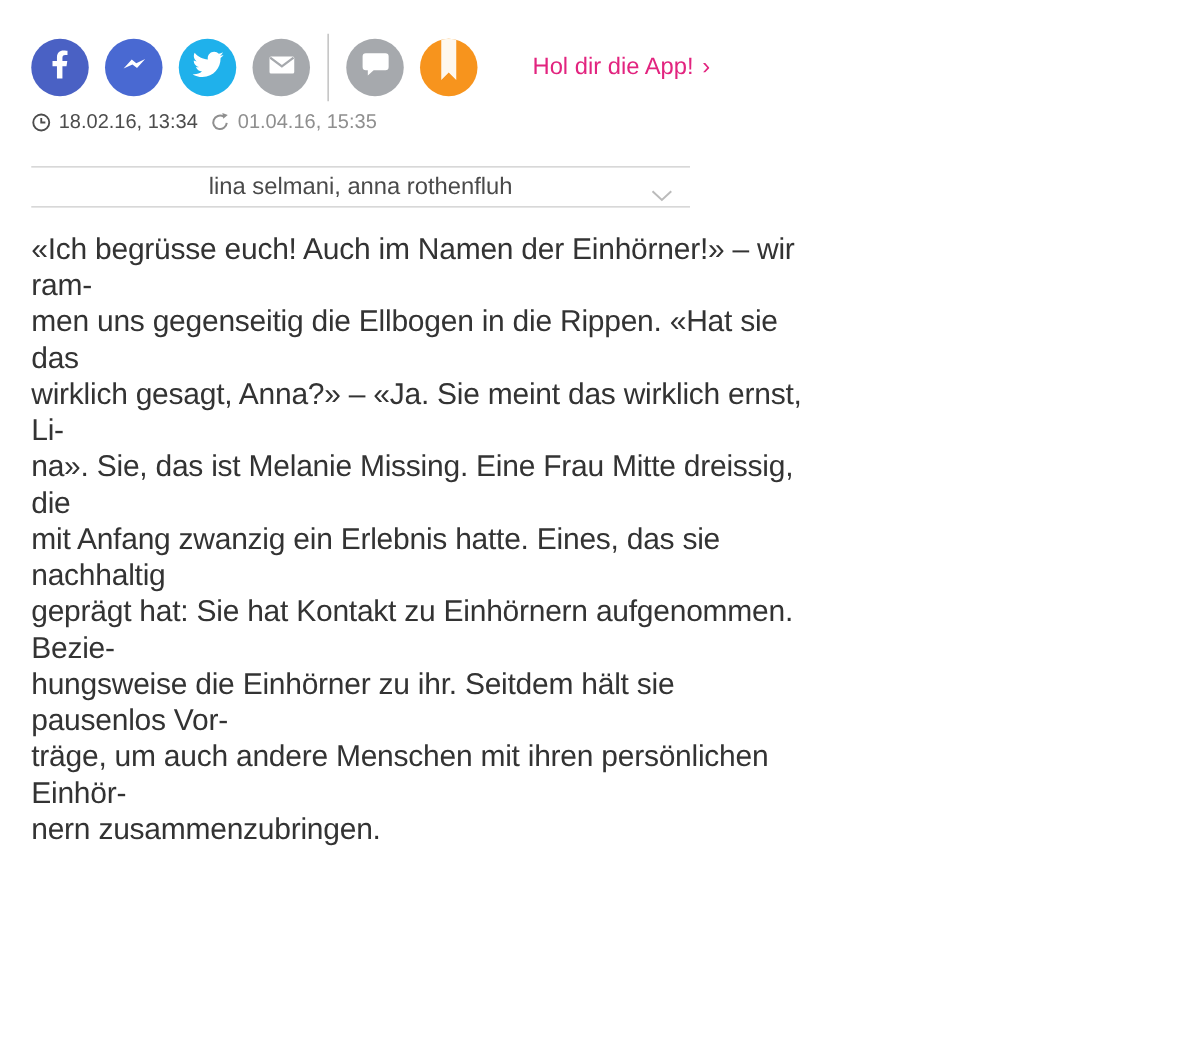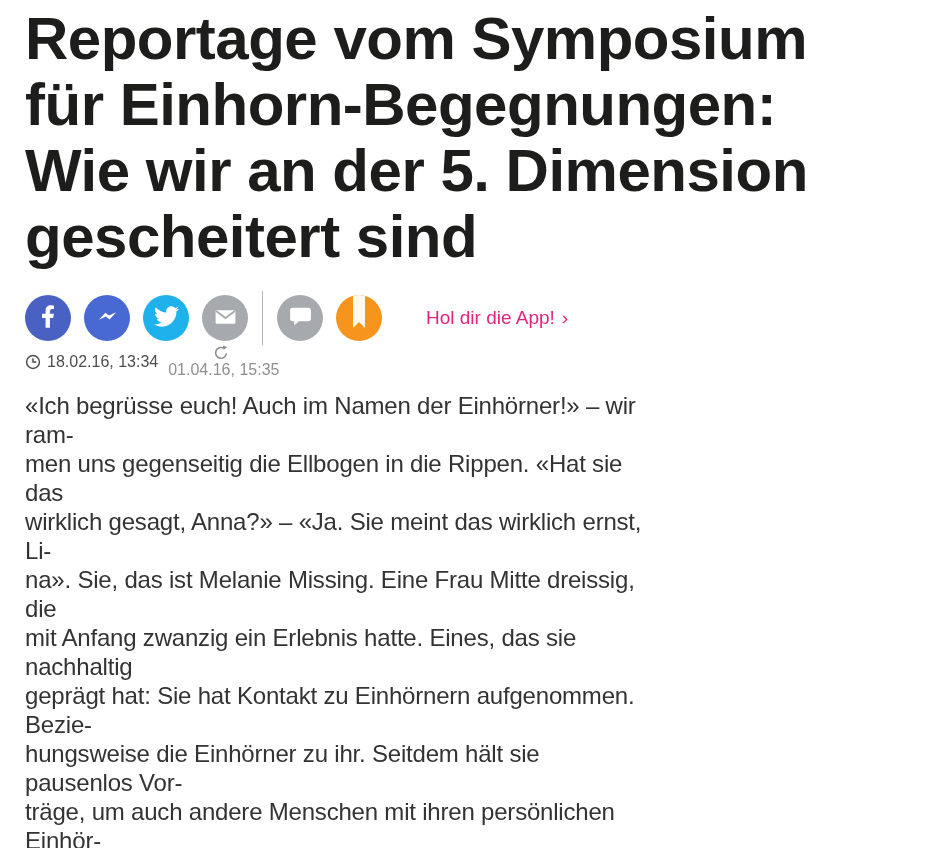--- a/index.html
+++ b/index.html
@@ -77,21 +77,21 @@
   .meta-row {
     margin-top: 7px;
     display: flex;
     align-items: center;
     font-size: 16px;
     color: #4d4d4d;
     height: 20px;
   }
   .meta-item { display: flex; align-items: center; }
   .meta-item svg { margin-right: 6px; }
-  .meta-updated { color: #8f8f8f; margin-left: 10px; flex-direction: column; }
+  .meta-updated { color: #8f8f8f; margin-left: 10px; }
 
   .author-bar {
     margin-top: 25px;
     width: 527px;
     height: 33px;
     border-top: 1px solid #cccccc;
     border-bottom: 1px solid #cccccc;
     display: flex;
     align-items: center;
     justify-content: center;
@@ -110,24 +110,20 @@
     color: #333333;
     white-space: pre-line;
     width: 620px;
   }
 </style>
 </head>
 <body>
 
 <div class="container">
 
-  <h1 class="headline">Reportage vom Symposium
-für Einhorn-Begegnungen:
-Wie wir an der 5. Dimension
-gescheitert sind</h1>
 
 
   <div class="share-row">
     <div class="circle c-facebook">
       <span>
         <svg width="14" height="27" viewBox="0 0 320 512">
             <path fill="#ffffff" d="M279.14 288l14.22-92.66h-88.91v-60.13c0-25.35 12.42-50.06 52.24-50.06h40.42V6.26S260.43 0 225.36 0c-73.22 0-121.08 44.38-121.08 124.72v70.62H22.89V288h81.39v224h100.17V288z"></path>
           </svg>
       </span>
     </div>
@@ -184,20 +180,28 @@
     </span>
     <span class="meta-item meta-updated">
       <svg width="16" height="16" viewBox="0 0 16 16">
           <path d="M10.75 3.2 A5.4 5.4 0 1 0 13.4 8.3" fill="none" stroke="#8f8f8f" stroke-width="1.6"></path>
           <polygon points="9.9,0.4 14.2,1.9 10.6,4.9" fill="#8f8f8f"></polygon>
         </svg>
       <span>01.04.16, 15:35</span>
     </span>
   </div>
 
+  <div class="author-bar">
+    <span>lina selmani, anna rothenfluh</span>
+    <span class="author-chevron">
+      <svg width="17" height="10" viewBox="0 0 17 10">
+          <path d="M1 1l7.5 7L16 1" stroke="#bbbbbb" stroke-width="1.6" fill="none"></path>
+        </svg>
+    </span>
+  </div>
 
   <p class="body-text">«Ich begrüsse euch! Auch im Namen der Einhörner!» – wir ram-
 men uns gegenseitig die Ellbogen in die Rippen. «Hat sie das
 wirklich gesagt, Anna?» – «Ja. Sie meint das wirklich ernst, Li-
 na». Sie, das ist Melanie Missing. Eine Frau Mitte dreissig, die
 mit Anfang zwanzig ein Erlebnis hatte. Eines, das sie nachhaltig
 geprägt hat: Sie hat Kontakt zu Einhörnern aufgenommen. Bezie-
 hungsweise die Einhörner zu ihr. Seitdem hält sie pausenlos Vor-
 träge, um auch andere Menschen mit ihren persönlichen Einhör-
 nern zusammenzubringen.</p>

